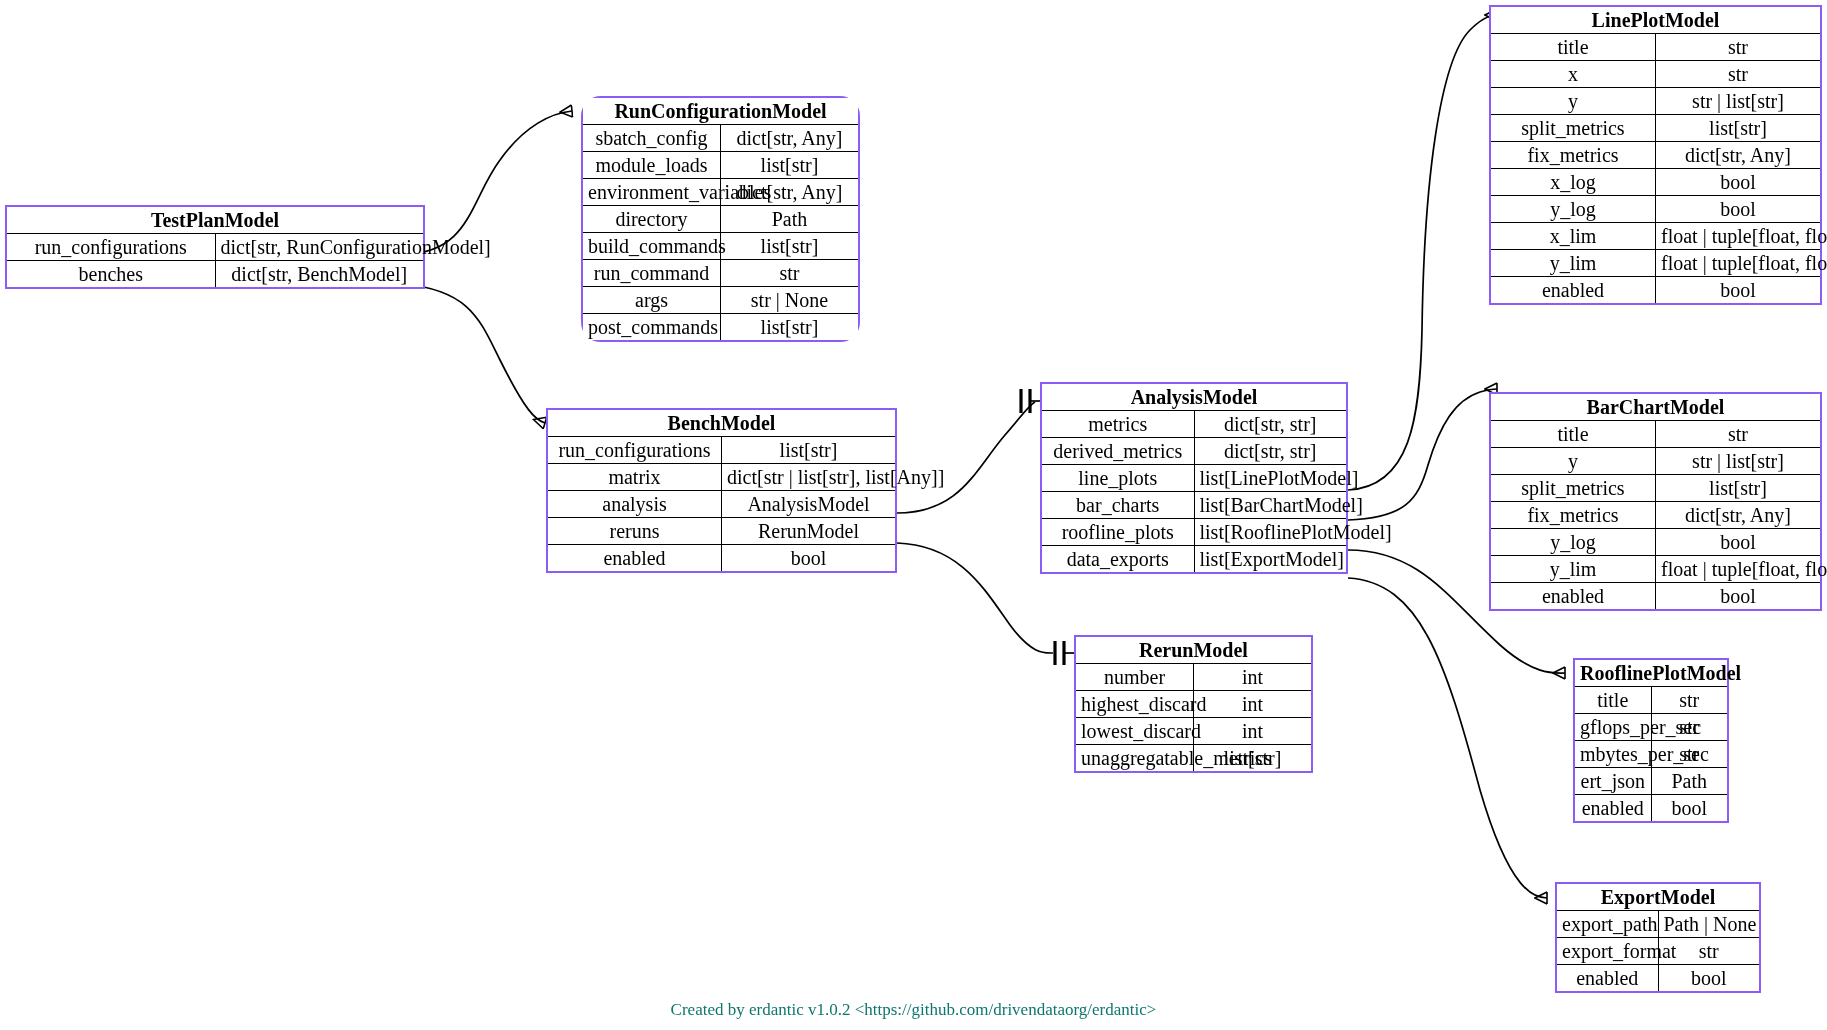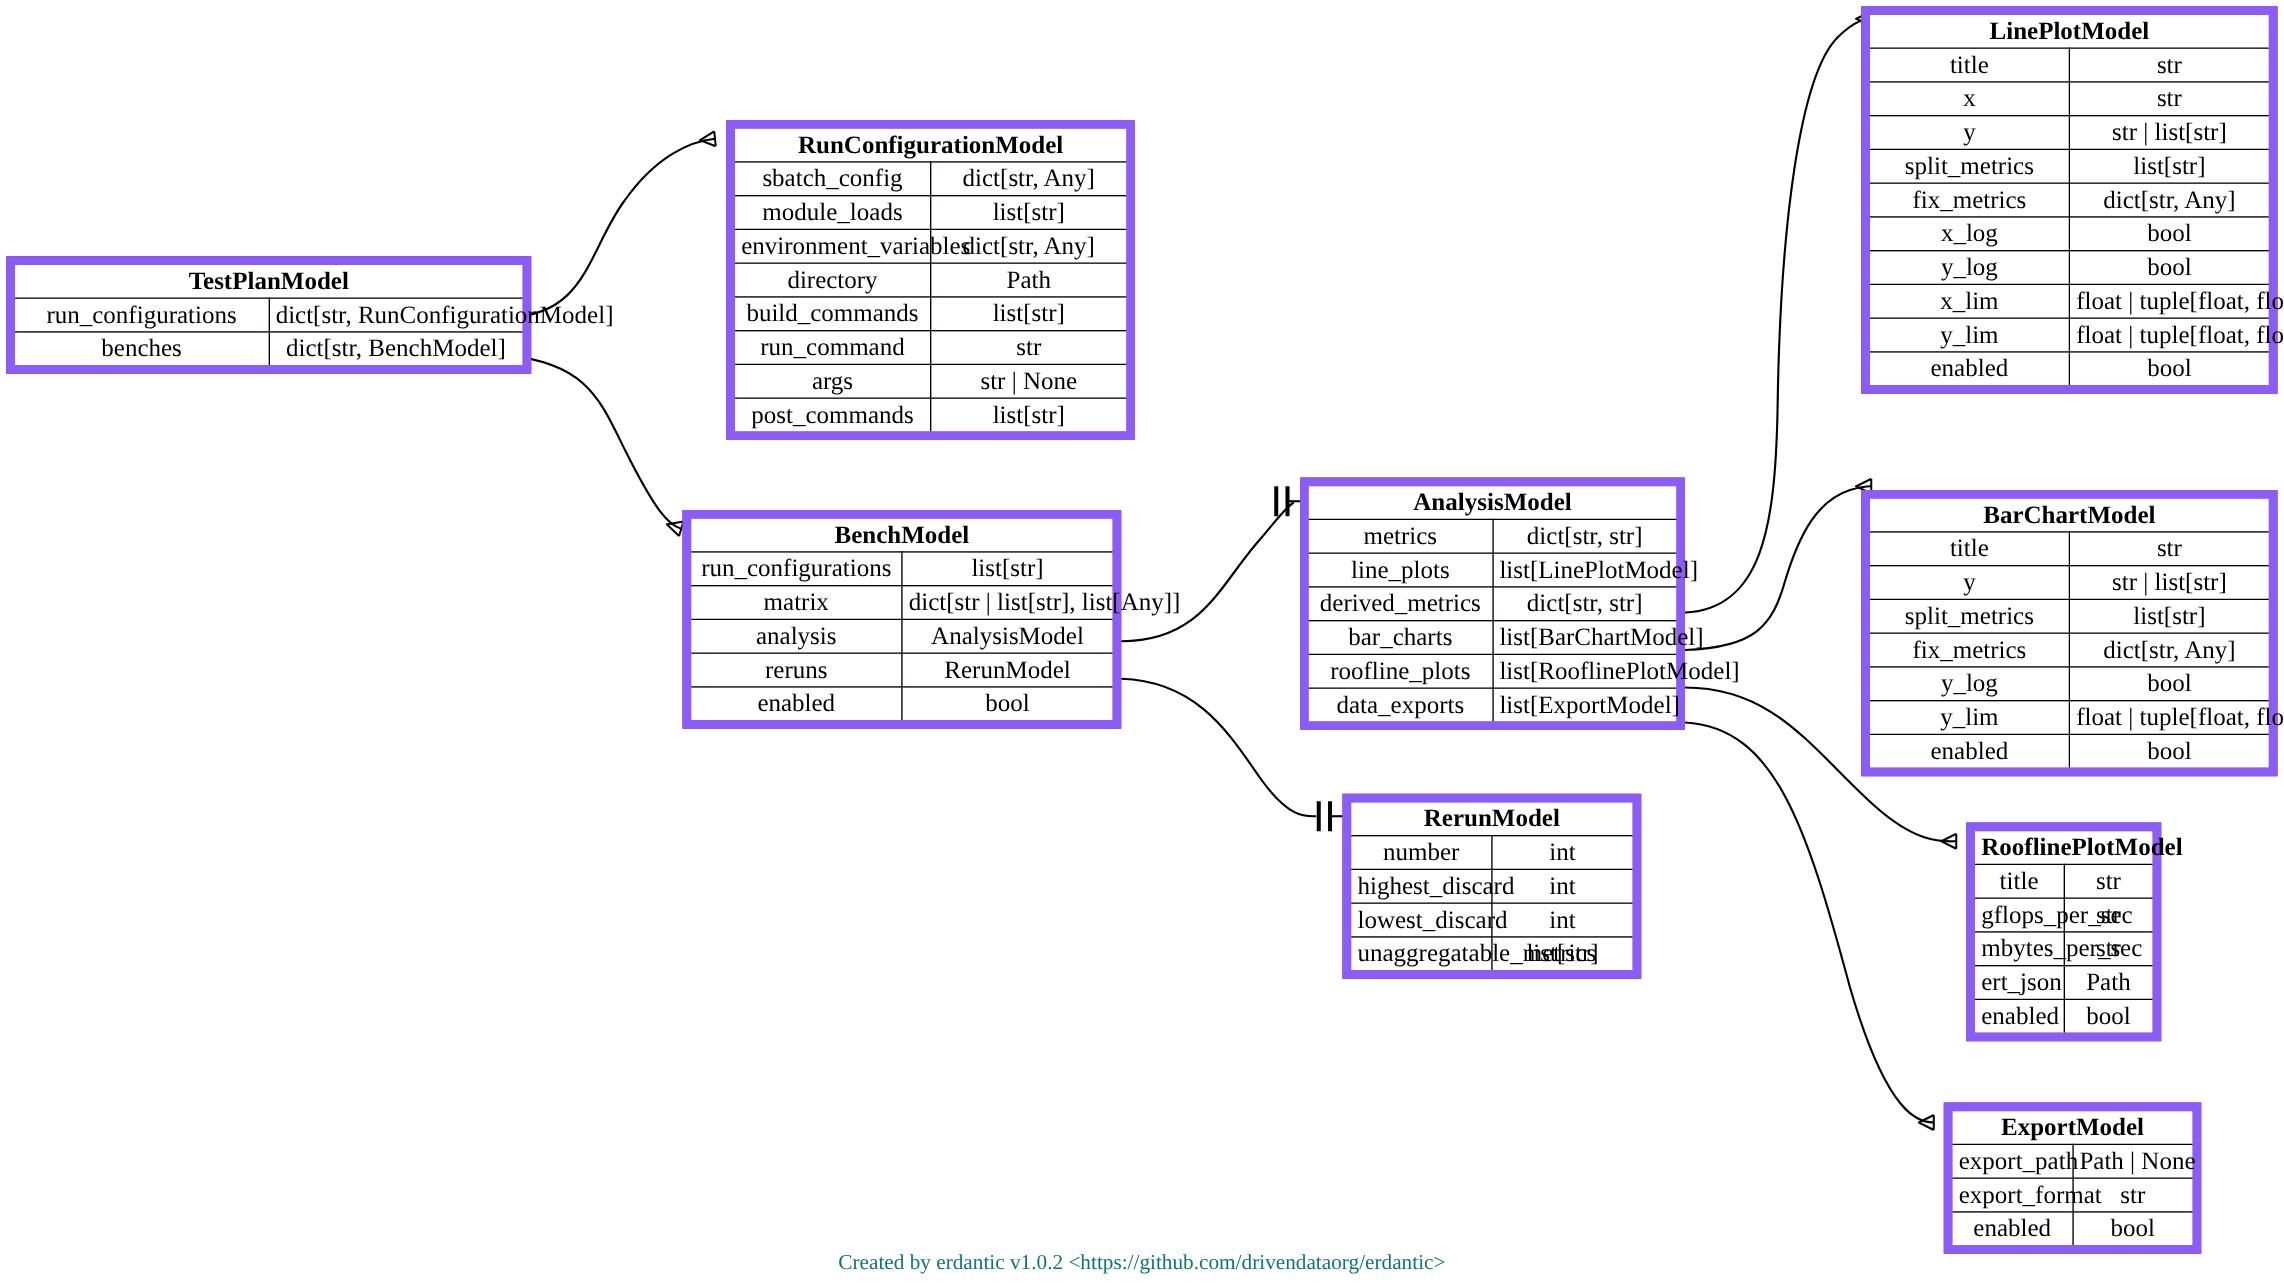--- a/index.html
+++ b/index.html
@@ -20,22 +20,22 @@
   #edges {
     position: absolute;
     left: 0;
     top: 0;
     width: 1827px;
     height: 1030px;
     pointer-events: none;
   }
   .entity {
     position: absolute;
-    border: 7px solid #8b5cf6;
-    background: #701a75;
+    border: 2px solid #8b5cf6;
+    background: #14b8a6;
     border-collapse: collapse;
     box-sizing: border-box;
   }
   .entity table {
     border-collapse: collapse;
     width: 100%;
     height: 100%;
     table-layout: fixed;
   }
   .entity td {
@@ -139,21 +139,21 @@
         <td class="ftype">dict[str, RunConfigurationModel]</td>
       </tr>
       <tr>
         <td class="fname">benches</td>
         <td class="ftype">dict[str, BenchModel]</td>
       </tr>
     </tbody>
       </table>
   </div>
 
-  <div class="entity" style="left:581px; top:96px; width:327px;">
+  <div class="entity" style="left:581px; top:96px; width:279px;border-radius:20px;">
     <table>
       <tbody>
           <tr class="title-row">
         <td class="title-cell" colspan="2">RunConfigurationModel</td>
       </tr>
       <tr>
         <td class="fname" style="width:166px">sbatch_config</td>
         <td class="ftype">dict[str, Any]</td>
       </tr>
       <tr>
@@ -222,28 +222,28 @@
     <table>
       <tbody>
           <tr class="title-row">
         <td class="title-cell" colspan="2">AnalysisModel</td>
       </tr>
       <tr>
         <td class="fname" style="width:130px">metrics</td>
         <td class="ftype">dict[str, str]</td>
       </tr>
       <tr>
+        <td class="fname">derived_metrics</td>
+        <td class="ftype">dict[str, str]</td>
+      </tr>
+      <tr>
         <td class="fname">line_plots</td>
         <td class="ftype">list[LinePlotModel]</td>
       </tr>
       <tr>
-        <td class="fname">derived_metrics</td>
-        <td class="ftype">dict[str, str]</td>
-      </tr>
-      <tr>
         <td class="fname">bar_charts</td>
         <td class="ftype">list[BarChartModel]</td>
       </tr>
       <tr>
         <td class="fname">roofline_plots</td>
         <td class="ftype">list[RooflinePlotModel]</td>
       </tr>
       <tr>
         <td class="fname">data_exports</td>
         <td class="ftype">list[ExportModel]</td>

